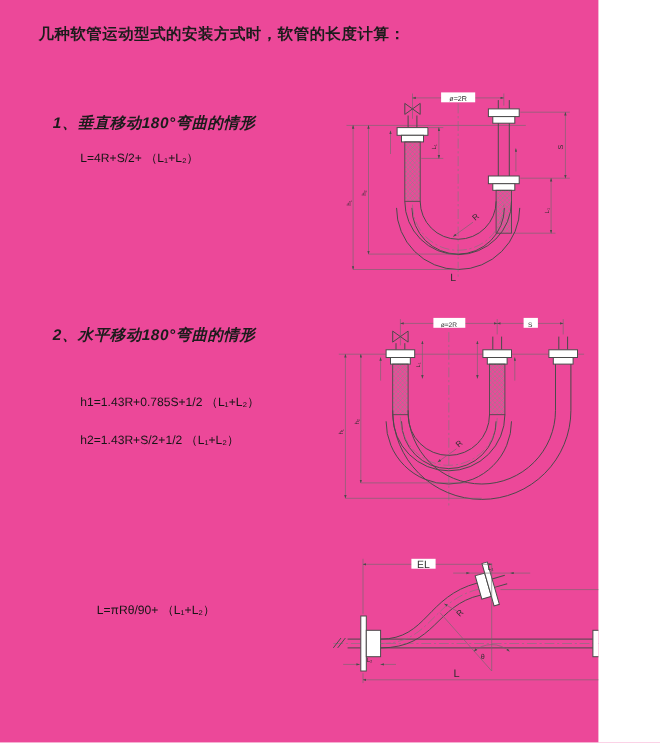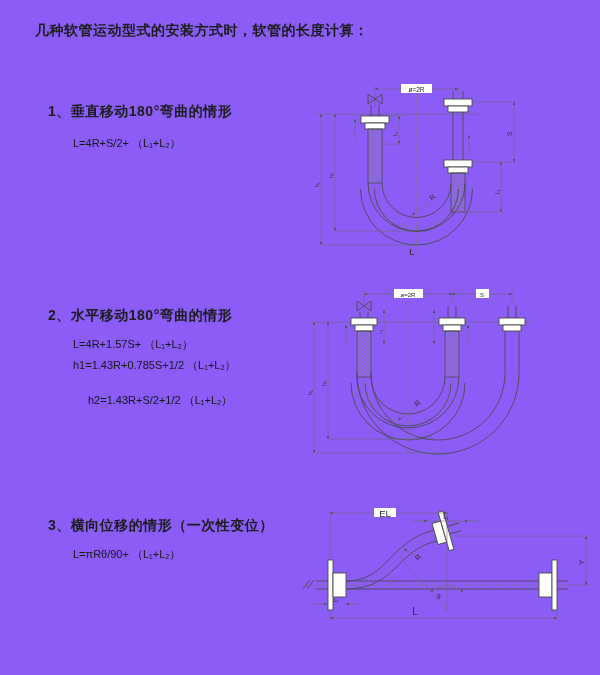--- a/index.html
+++ b/index.html
@@ -1,47 +1,45 @@
 <!DOCTYPE html>
 <html><head>
 <meta charset="utf-8">
 <style>
   html,body{margin:0;padding:0;background:#fff;}
   #page{
-    position:relative;width:600px;height:675px;background:#8b5cf6;
+    position:relative;width:544px;height:675px;background:#ec4899;
     font-family:"Liberation Sans","DejaVu Sans",sans-serif;color:#1c1c1c;overflow:hidden;
   }
   .title{position:absolute;left:35px;top:22px;font-size:14px;font-weight:bold;letter-spacing:.5px;}
-  .heading{position:absolute;font-size:14px;font-weight:bold;letter-spacing:.5px;}
+  .heading{position:absolute;font-size:14px;font-weight:bold;letter-spacing:.5px;font-style:italic;}
   .formula{position:absolute;font-size:11px;font-weight:normal;color:#161616;}
   svg{position:absolute;overflow:visible;}
   svg text{font-family:"Liberation Sans","DejaVu Sans",sans-serif;fill:#2e2e2e;}
   .dln{stroke:#4a4a4a;stroke-width:0.9;fill:none;}
   .thin{stroke:#6b6b6b;stroke-width:0.55;fill:none;}
   .cl{stroke:#7a7a7a;stroke-width:0.55;fill:none;stroke-dasharray:9 2.5 2 2.5;}
   .hrect{stroke:#4a4a4a;stroke-width:0.8;}
   .frect{fill:#ffffff;stroke:#4a4a4a;stroke-width:0.9;}
 </style>
 </head>
 <body>
 
 <div id="page">
 
   <div class="title">几种软管运动型式的安装方式时，软管的长度计算：</div>
 
   <div class="heading" style="left:48px;top:103px">1、垂直移动180°弯曲的情形</div>
   <div class="formula" style="left:73px;top:136px">L=4R+S/2+ （L₁+L₂）</div>
 
-  <div class="heading" style="left:48px;top:307px">2、水平移动180°弯曲的情形</div>
-  <div class="formula" style="left:73px;top:337px">L=4R+1.57S+ （L₁+L₂）</div>
+  <div class="heading" style="left:48px;top:296px">2、水平移动180°弯曲的情形</div>
   <div class="formula" style="left:73px;top:358px">h1=1.43R+0.785S+1/2 （L₁+L₂）</div>
-  <div class="formula" style="left:88px;top:393px">h2=1.43R+S/2+1/2 （L₁+L₂）</div>
-
-  <div class="heading" style="left:48px;top:517px">3、横向位移的情形（一次性变位）</div>
-  <div class="formula" style="left:73px;top:547px">L=πRθ/90+ （L₁+L₂）</div>
+  <div class="formula" style="left:73px;top:393px">h2=1.43R+S/2+1/2 （L₁+L₂）</div>
+
+  <div class="formula" style="left:88px;top:547px">L=πRθ/90+ （L₁+L₂）</div>
 
   <svg style="left:313px;top:72px" width="275" height="185" viewBox="0 0 275 185">
     <defs>
       <marker id="arr1" markerWidth="7" markerHeight="6" refX="5.5" refY="2" orient="auto-start-reverse">
         <path d="M0,0 L6,2 L0,4 Z" fill="#4a4a4a"></path>
       </marker>
       <pattern id="hatch1" width="4" height="4" patternUnits="userSpaceOnUse">
         <path d="M0,4 L4,0 M0,0 L4,4" stroke="#8a8a8a" stroke-width="0.5"></path>
       </pattern>
     </defs>

